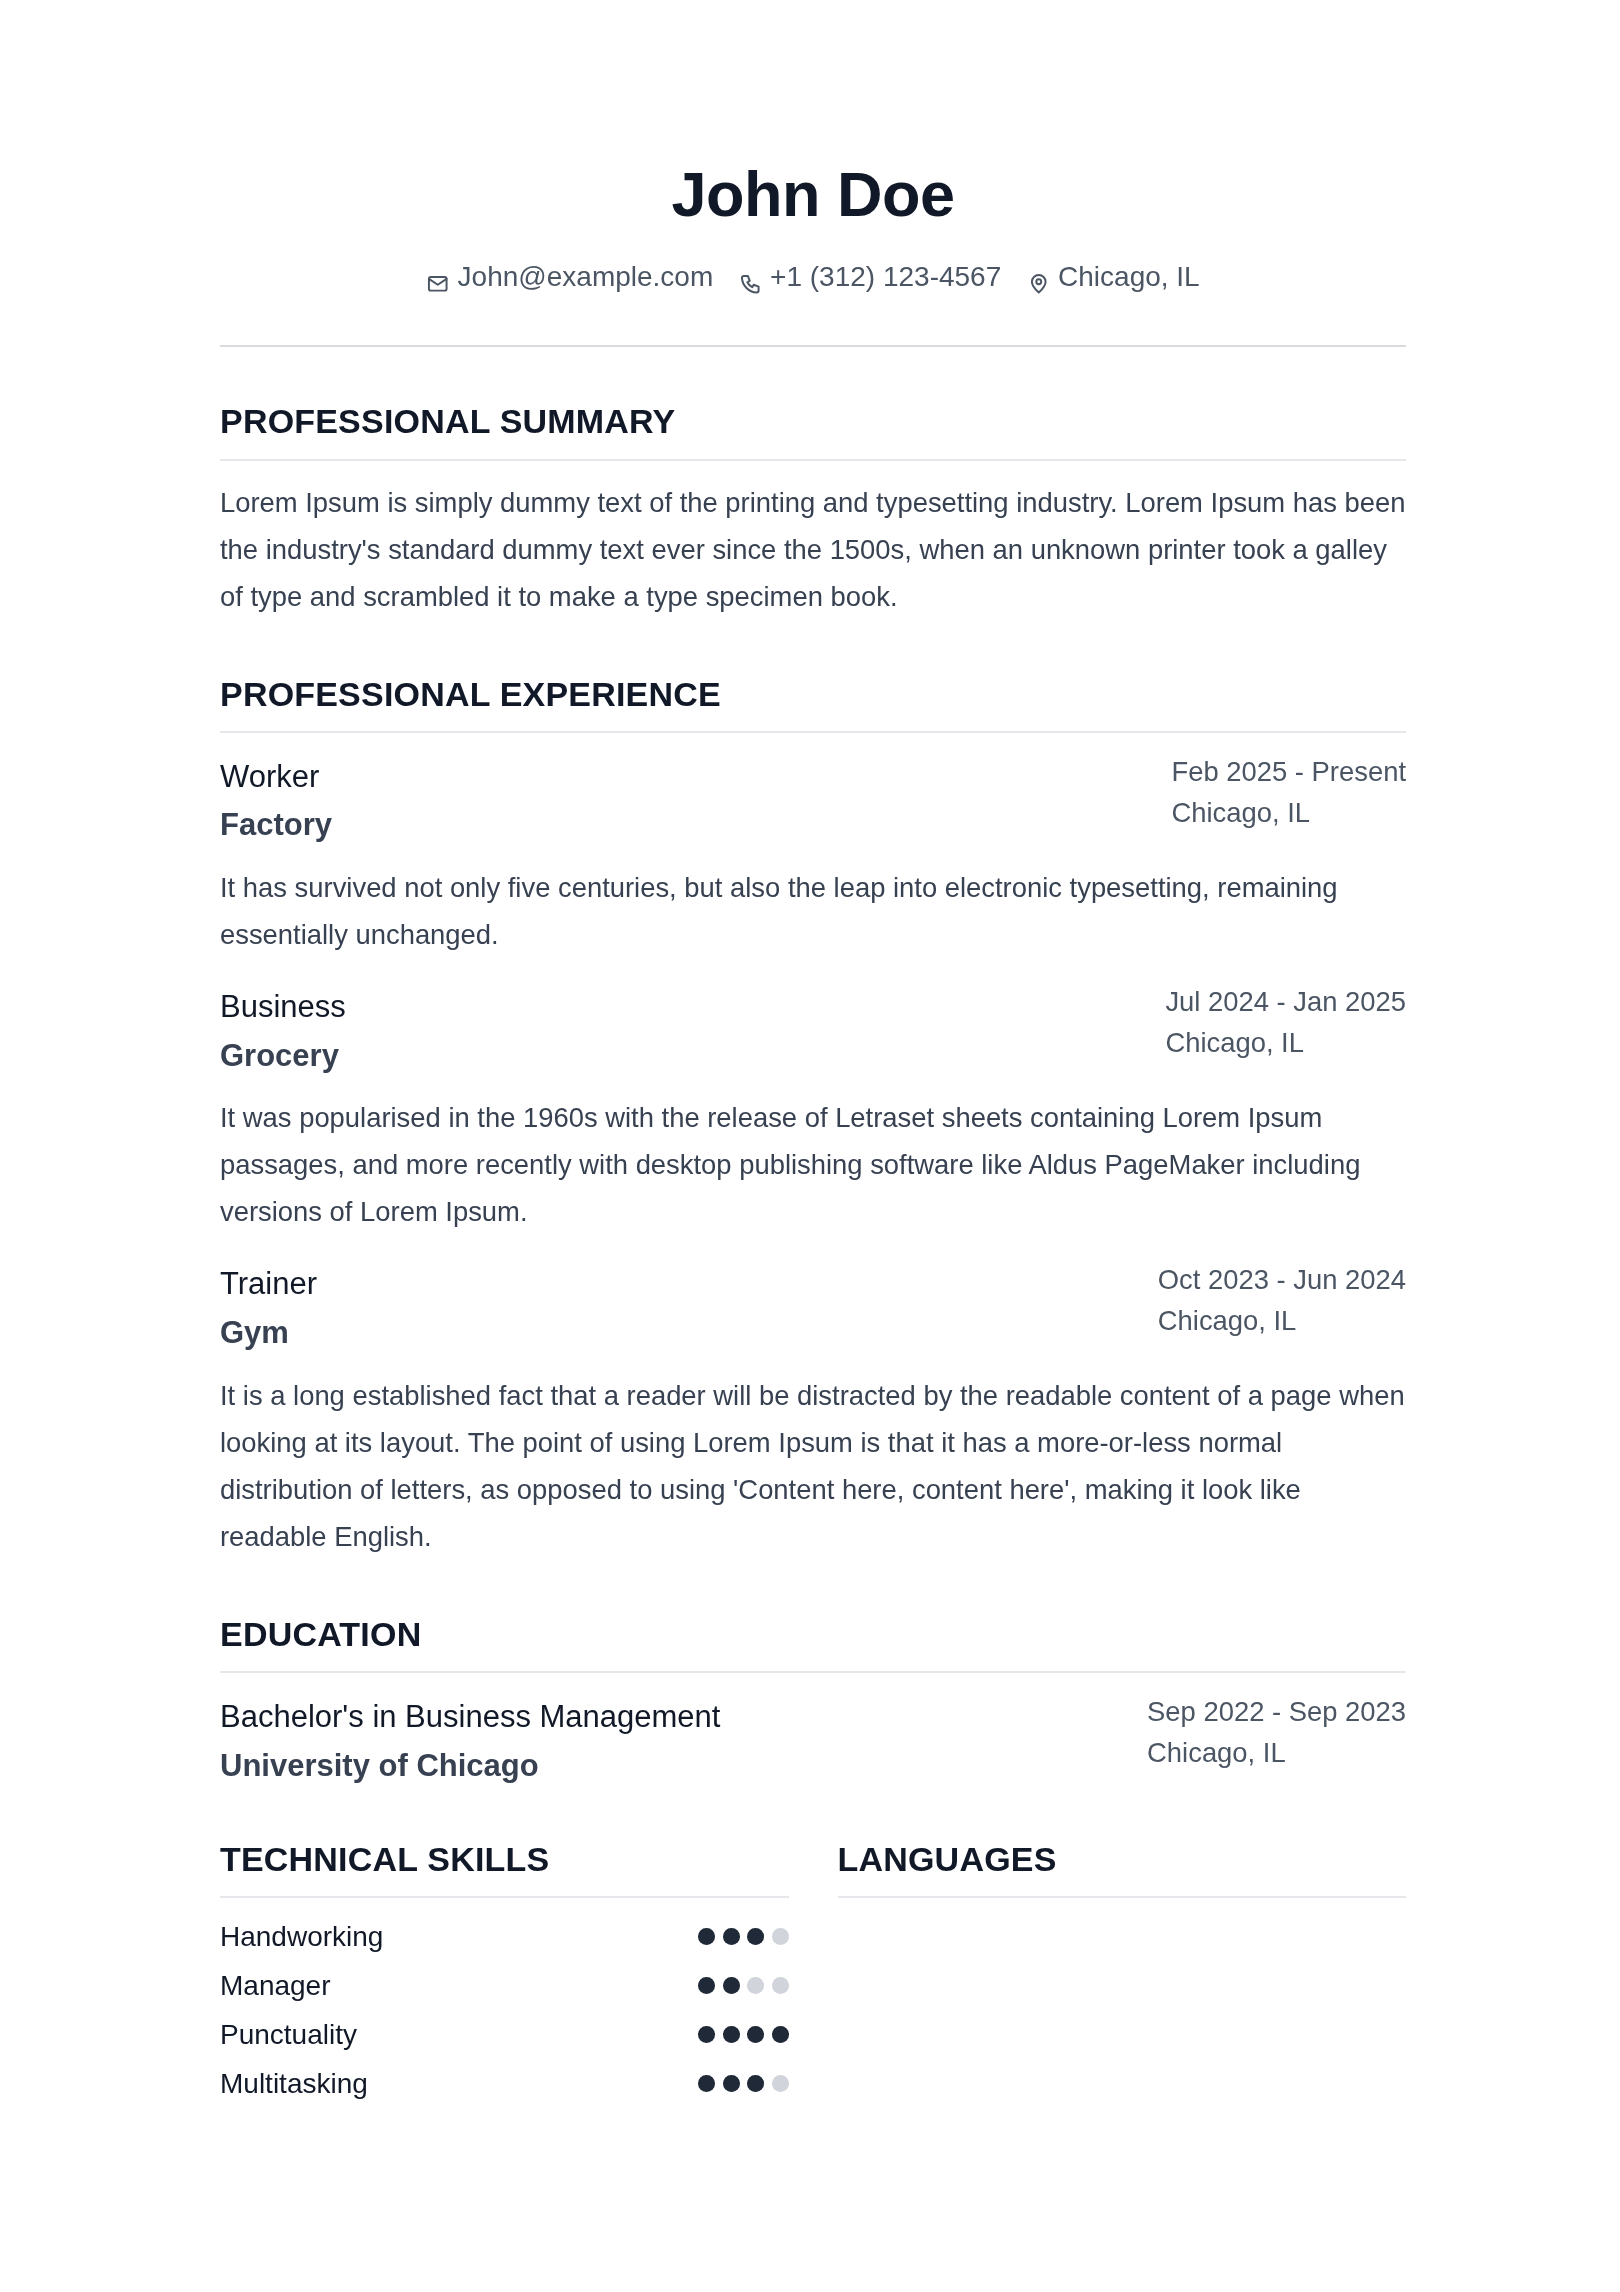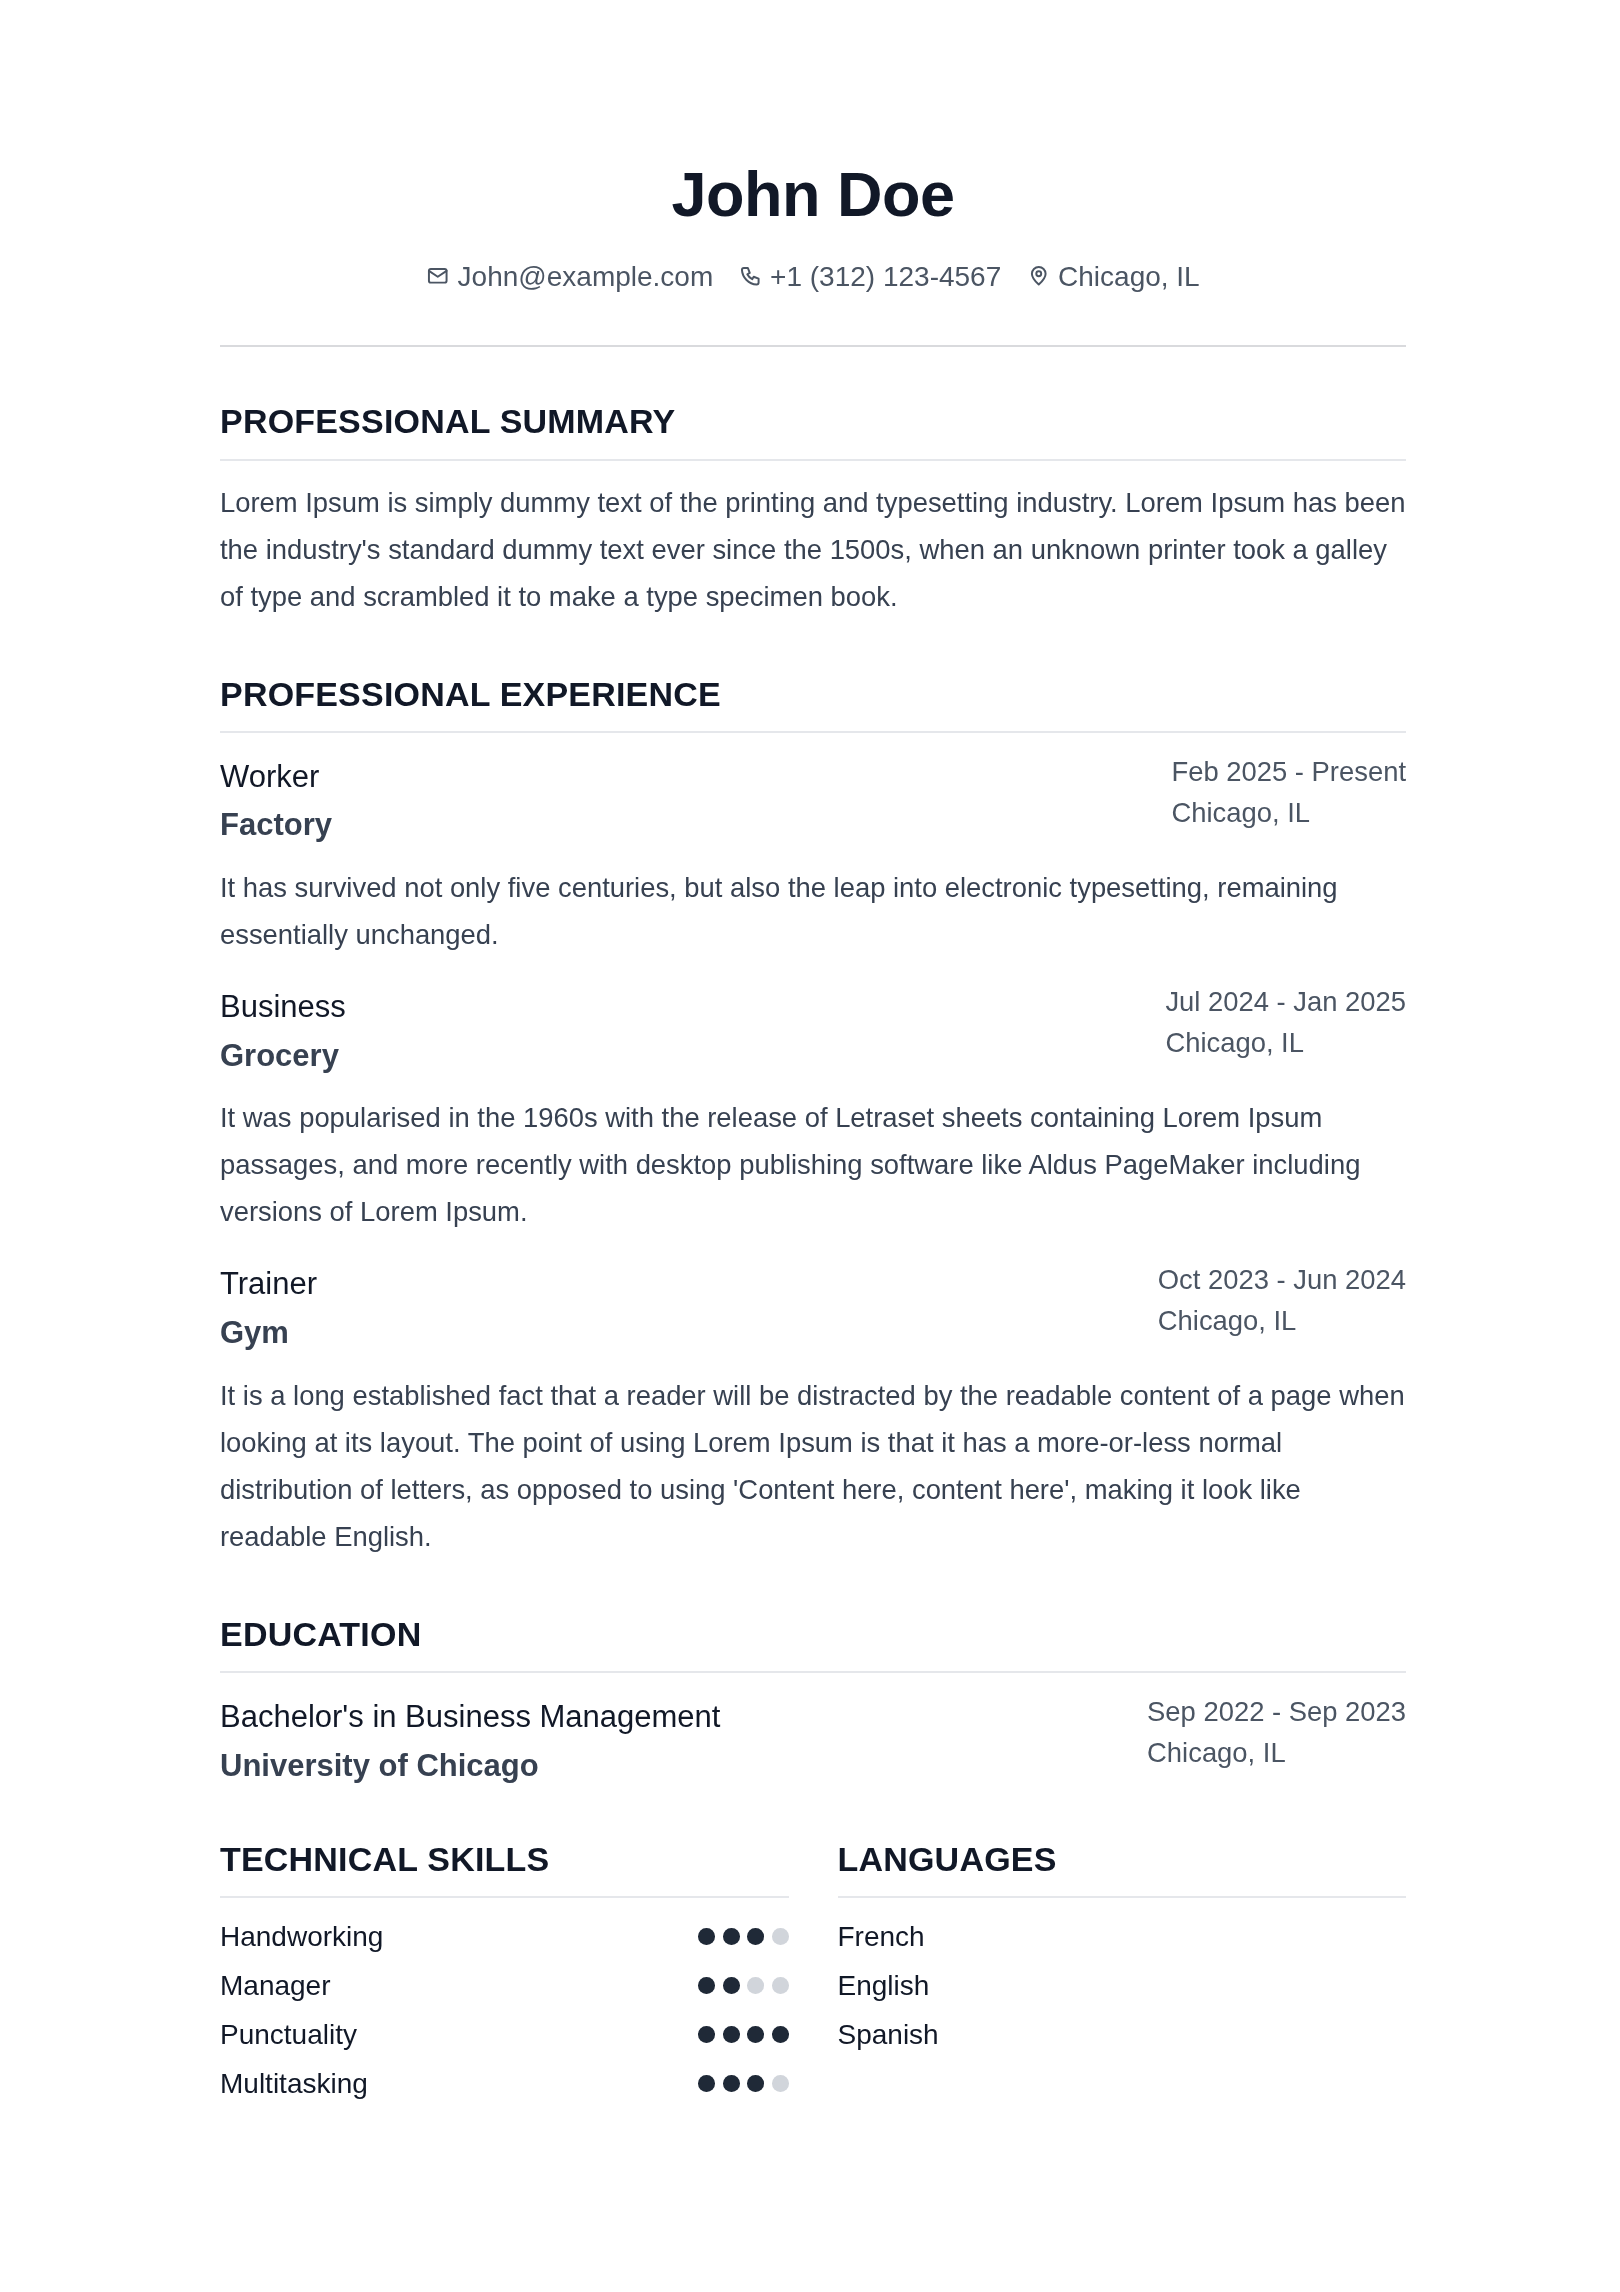--- a/index.html
+++ b/index.html
@@ -34,21 +34,21 @@
       display: flex;
       justify-content: center;
       align-items: center;
       gap: 25.5px;
       font-size: 28px;
       color: #4b5563;
       line-height: 39px;
     }
     .contact-item {
       display: inline-flex;
-      align-items: center;
+      align-items: flex-end;
       gap: 7.8px;
     }
     .contact-item svg { width: 23.5px; height: 23.5px; flex: none; }
     .header-divider {
       margin-top: 49px;
       height: 2.9px;
       background: #d9dadd;
     }
     .section { margin-top: 55px; }
     .section-title {
@@ -263,28 +263,17 @@
             <span class="dot"></span>
             <span class="dot off"></span>
           </span>
         </div>
       </div>
     </section>
 
     <section class="col">
       <h2 class="section-title">LANGUAGES</h2>
       <div class="section-divider"></div>
-      <div class="list">
-        <div class="list-row">
-          <span>French</span>
-        </div>
-        <div class="list-row">
-          <span>English</span>
-        </div>
-        <div class="list-row">
-          <span>Spanish</span>
-        </div>
-      </div>
     </section>
   </div>
 
 </div>
 
 
 </body></html>

